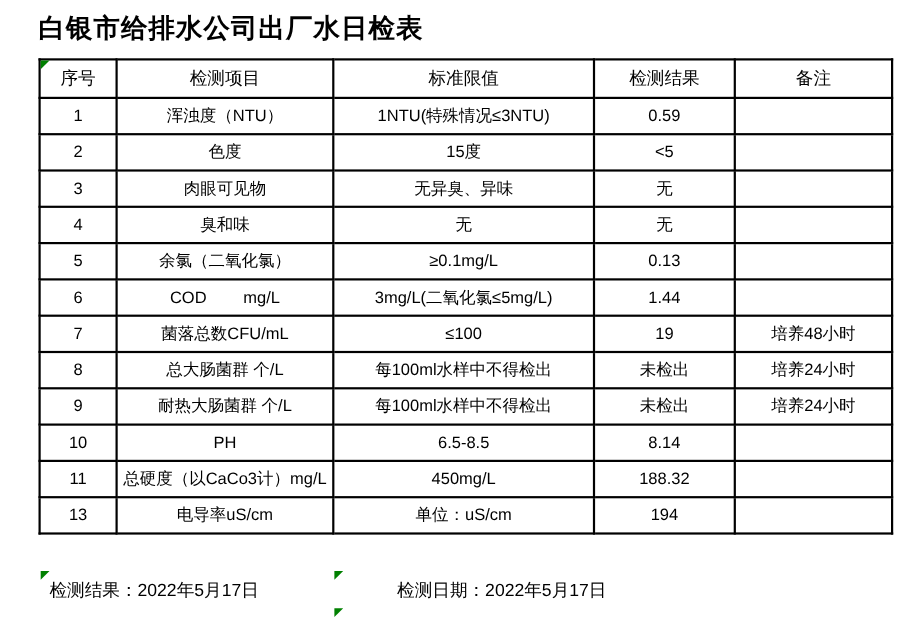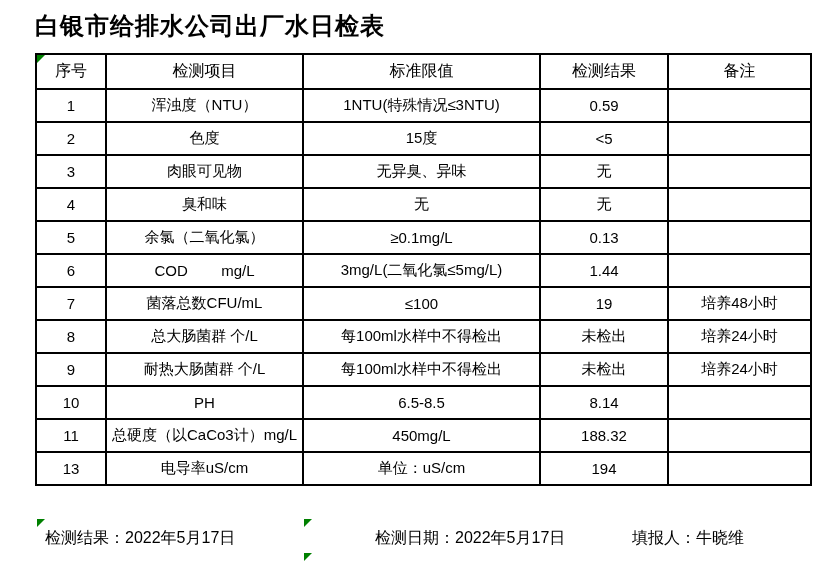--- a/index.html
+++ b/index.html
@@ -65,21 +65,21 @@
   .m4 { left: 304px; top: 553px; }
   .footer-line {
     position: absolute;
     top: 527px;
     height: 22px;
     line-height: 22px;
     font-size: 16px;
     white-space: pre;
   }
   .f-sample { left: 45px; }
-  .f-test   { left: 375px; }
+  .f-test   { left: 361px; }
   .f-report { left: 632px; }
 </style>
 </head>
 <body>
 
 <div class="page">
 
   <div class="title">白银市给排水公司出厂水日检表</div>
 
   <table class="daily-check">
@@ -185,15 +185,14 @@
     </tbody>
   </table>
 
   <div class="marker m1"></div>
   <div class="marker m2"></div>
   <div class="marker m3"></div>
   <div class="marker m4"></div>
 
   <div class="footer-line f-sample">检测结果：2022年5月17日</div>
   <div class="footer-line f-test">检测日期：2022年5月17日</div>
-  <div class="footer-line f-report">填报人：牛晓维</div>
 
 </div>
 
 </body></html>

